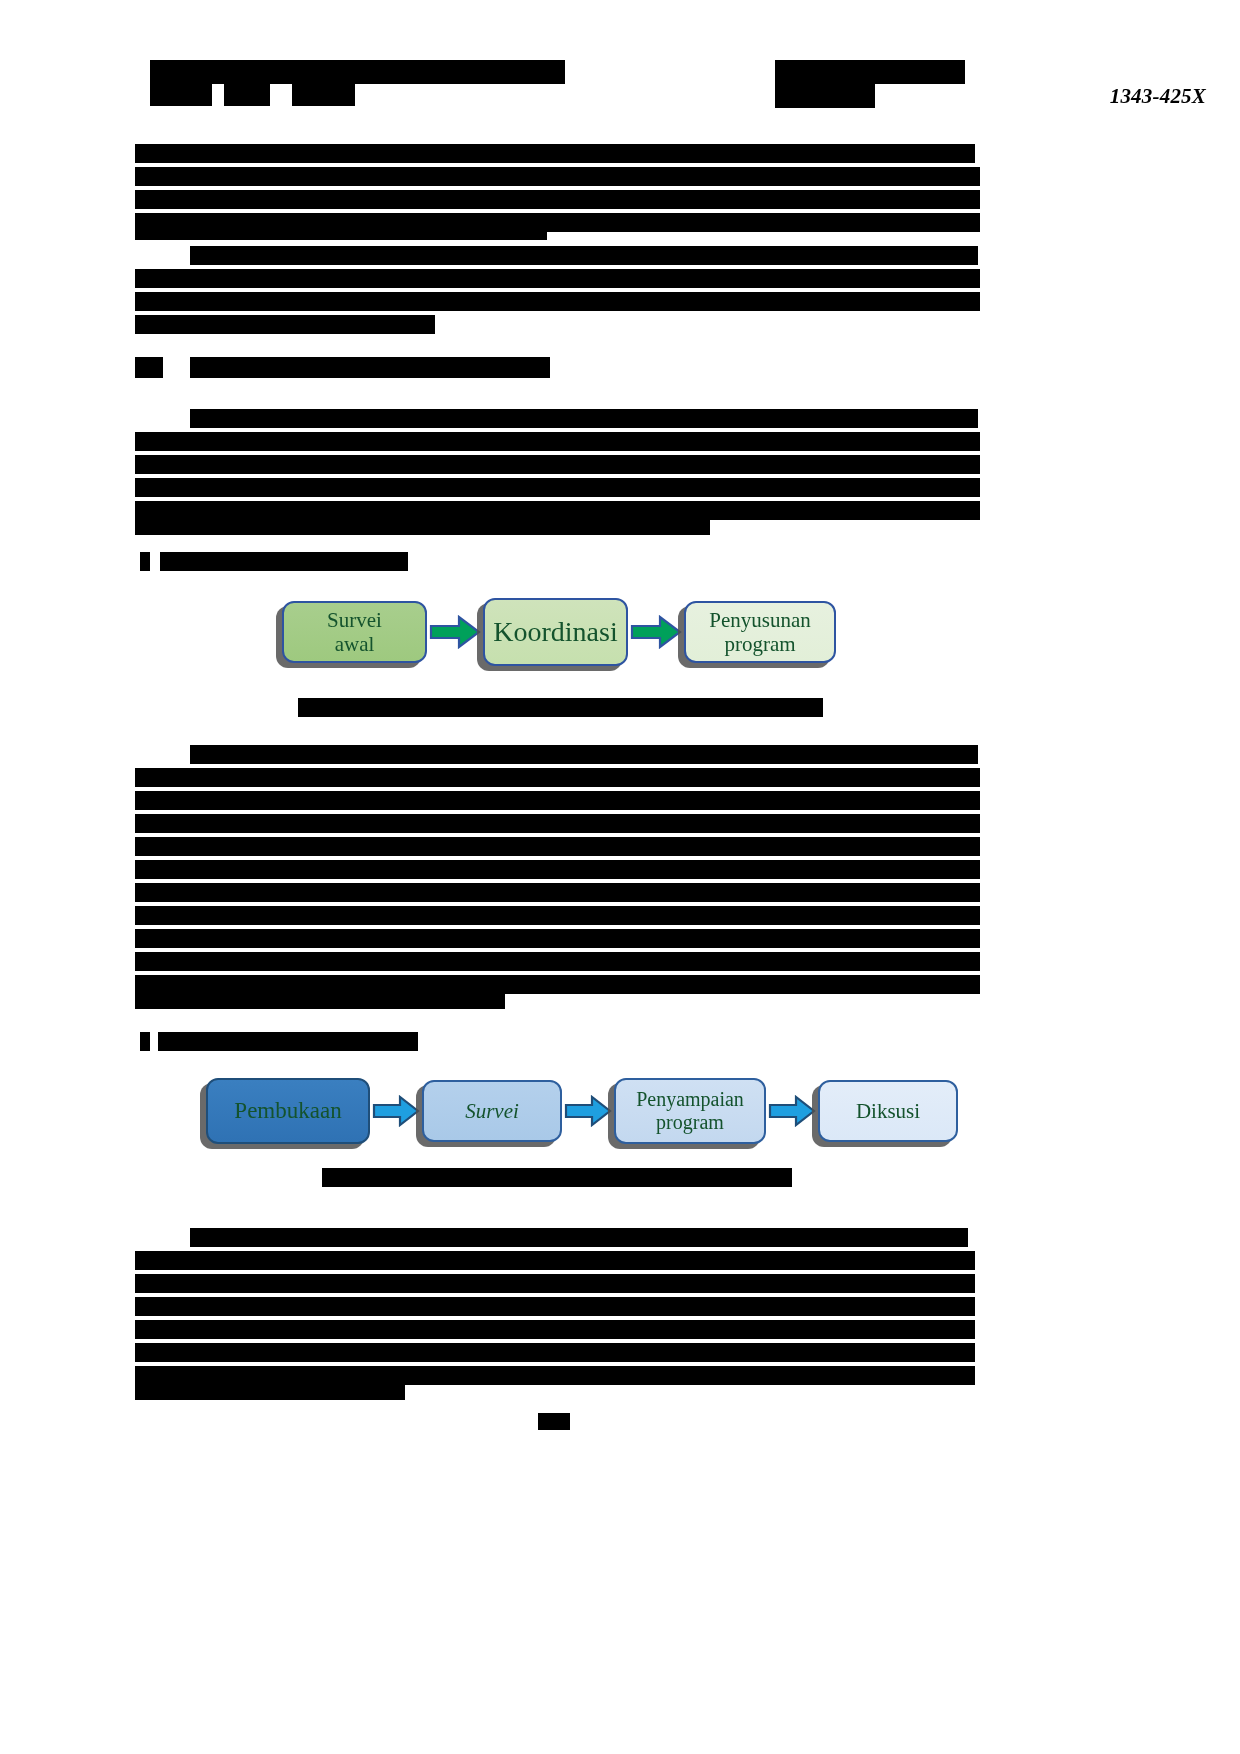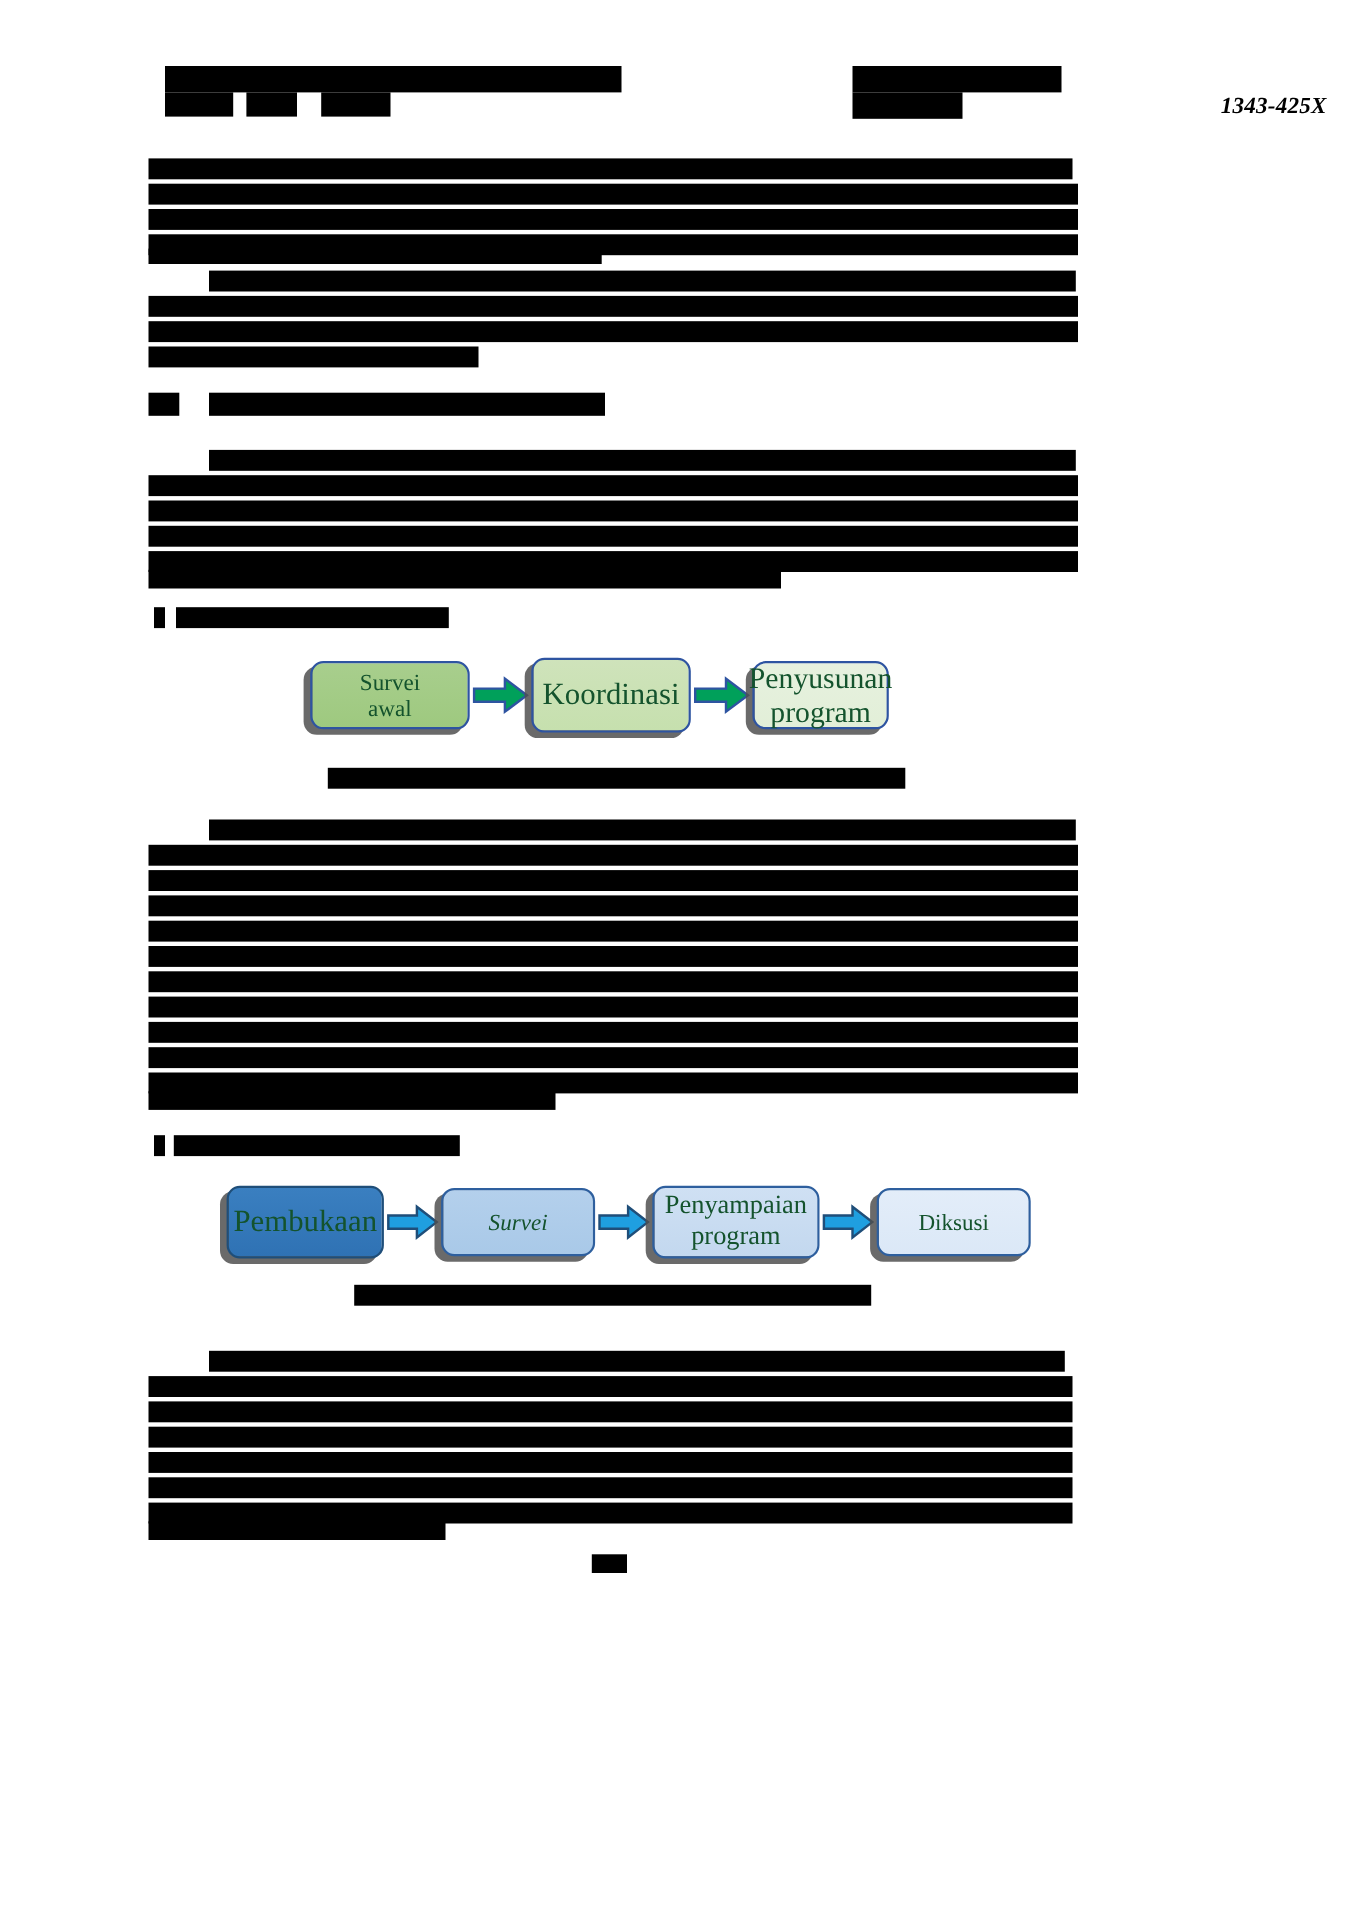--- a/index.html
+++ b/index.html
@@ -175,21 +175,21 @@
       <div class="face"></div>
       <div class="label">Koordinasi</div>
     </div>
 
     <div class="arrow" style="width:56px;height:62px;">
       <svg width="52" height="34" viewBox="0 0 52 34">
         <polygon points="2,11 30,11 30,2 50,17 30,32 30,23 2,23" fill="#00a05a" stroke="#2e54a1" stroke-width="2.2"></polygon>
       </svg>
     </div>
 
-    <div class="node g3" style="width:124px;height:62px;font-size:27px;">
+    <div class="node g3" style="width:152px;height:62px;font-size:21px;">
       <div class="shadow-layer"></div>
       <div class="face"></div>
       <div class="label">
         <span>Penyusunan</span><br>
         <span>program</span>
       </div>
     </div>
   </div>
 
   <div>
@@ -211,21 +211,21 @@
     <div class="redact" style="left:135px;top:992px;width:370px;height:17px;"></div>
   </div>
 
   <div>
     <div class="redact" style="left:140px;top:1032px;width:10px;height:19px;"></div>
     <div class="redact" style="left:158px;top:1032px;width:260px;height:19px;"></div>
   </div>
 
   <div class="flow" style="left:206px;top:1078px;">
 
-    <div class="node b1" style="width:143px;height:66px;font-size:28px;text-align:right;">
+    <div class="node b1" style="width:164px;height:66px;font-size:23px;text-align:right;">
       <div class="shadow-layer"></div>
       <div class="face"></div>
       <div class="label">Pembukaan</div>
     </div>
 
     <div class="arrow" style="width:52px;height:66px;">
       <svg width="48" height="32" viewBox="0 0 48 32">
         <polygon points="2,10 28,10 28,2 46,16 28,30 28,22 2,22" fill="#1f9fe0" stroke="#1f4e79" stroke-width="2.2"></polygon>
       </svg>
     </div>
@@ -235,21 +235,21 @@
       <div class="face"></div>
       <div class="label italic">Survei</div>
     </div>
 
     <div class="arrow" style="width:52px;height:66px;">
       <svg width="48" height="32" viewBox="0 0 48 32">
         <polygon points="2,10 28,10 28,2 46,16 28,30 28,22 2,22" fill="#1f9fe0" stroke="#1f4e79" stroke-width="2.2"></polygon>
       </svg>
     </div>
 
-    <div class="node b3" style="width:152px;height:66px;font-size:24px;">
+    <div class="node b3" style="width:152px;height:66px;font-size:20px;">
       <div class="shadow-layer"></div>
       <div class="face"></div>
       <div class="label">
         <span>Penyampaian</span><br>
         <span>program</span>
       </div>
     </div>
 
     <div class="arrow" style="width:52px;height:66px;">
       <svg width="48" height="32" viewBox="0 0 48 32">

